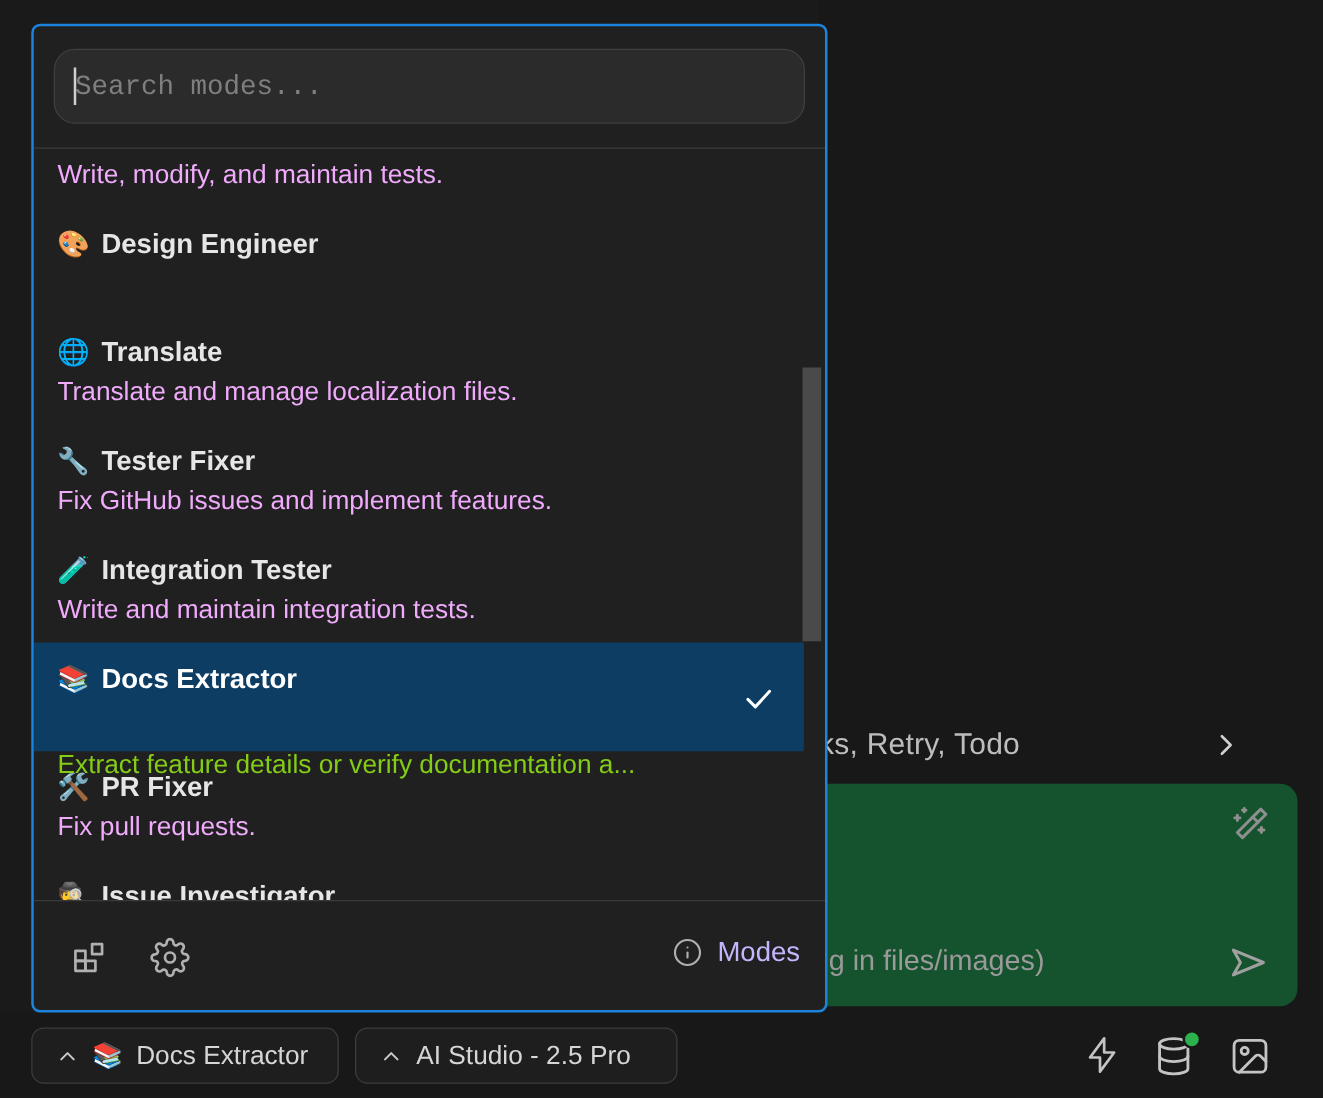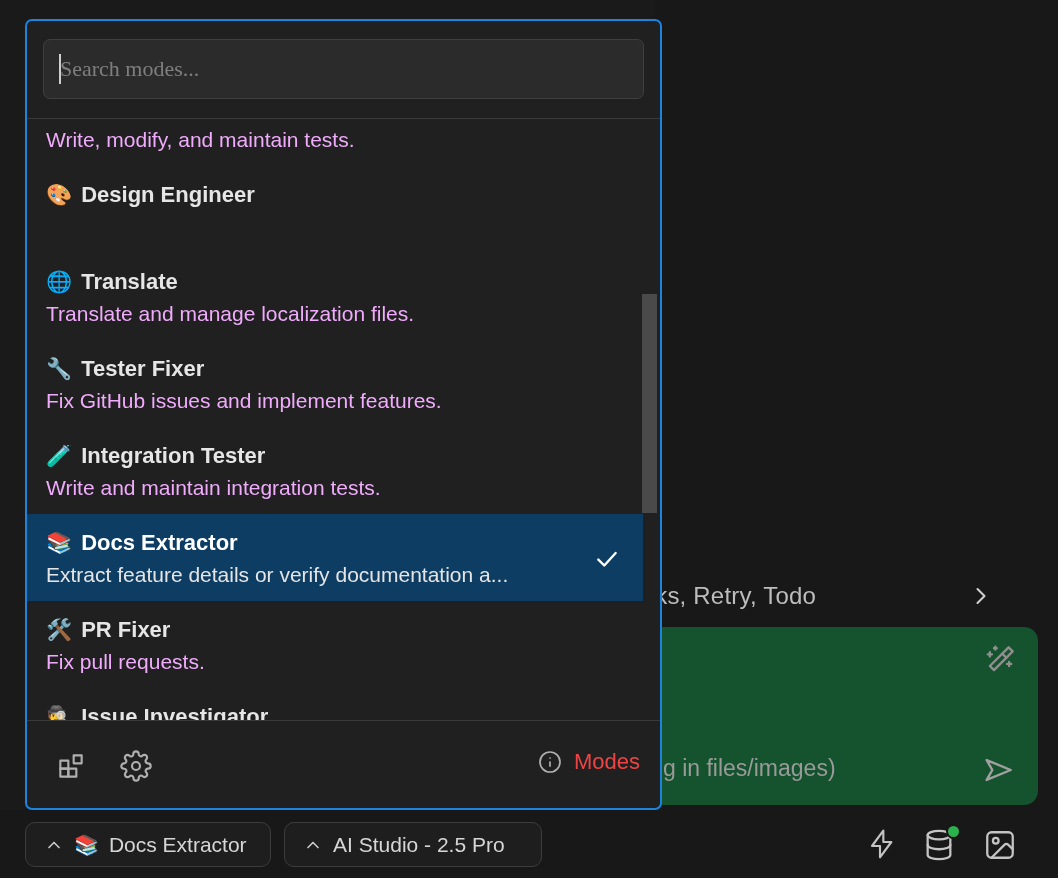--- a/index.html
+++ b/index.html
@@ -33,46 +33,46 @@
   .sb-db { left:922px; }
   .sb-db-dot { position:absolute; left:946px; top:14px; width:15px; height:15px;
     border-radius:50%; background:#2bb24c; border:2px solid #181818; }
   .sb-img { left:982px; }
 
   
   .dropdown { position:absolute; left:25px; top:19px; width:637px; height:791px;
     background:#202020; border:2px solid #1d84dd; border-radius:7px; z-index:10; }
   .search-wrap { position:absolute; left:16px; top:18px; width:601px; height:60px; }
   .search-input { width:100%; height:100%; background:#2b2b2b; border:1px solid #3f3f3f;
-    border-radius:7px; color:#ffffff; font-size:22px; padding:0 16px;
-    font-family:Liberation Serif, serif; outline:none; }
+    border-radius:17px; color:#ffffff; font-size:22px; padding:0 16px;
+    font-family:Liberation Mono, monospace; outline:none; }
   .search-input::placeholder { color:#7f7f7f; }
   .caret { position:absolute; left:16px; top:15px; width:2px; height:30px; background:#cfcfcf; }
   .div1 { position:absolute; left:0; top:97px; width:633px; height:1px; background:#3a3a3a; }
   .div2 { position:absolute; left:0; top:699px; width:633px; height:1px; background:#3a3a3a; }
 
   .list-clip { position:absolute; left:0; top:98px; width:633px; height:601px; overflow:hidden; }
   .mode-row { position:absolute; left:0; width:616px; height:87px; padding:13px 0 0 19px; cursor:pointer; }
   .mode-row.sel { background:#0d3d63; }
   .mode-title { display:flex; align-items:center; gap:9px; height:32px;
     font-size:22px; font-weight:bold; color:#e6e6e6; }
   .mode-row.sel .mode-title { color:#ffffff; }
   .mode-title .emoji { font-size:21px; font-weight:normal; }
   .mode-desc { height:31px; font-size:21px; color:#f0abfc; line-height:31px; }
-  .mode-row.sel .mode-desc { color:#e5e5e5; }
+  .mode-row.sel .mode-desc { color:#84cc16;margin-top:37px; }
   .check { position:absolute; left:567px; top:427px; }
   .thumb { position:absolute; left:615px; top:175px; width:15px; height:219px; background:#4a4a4a; }
 
   .dd-footer { position:absolute; left:0; top:700px; width:633px; height:87px; }
   .f-btn { position:absolute; top:28px; width:34px; height:34px; display:flex;
     align-items:center; justify-content:center; cursor:pointer; }
   .f-grid { left:27px; }
   .f-gear { left:92px; }
   .modes-info { position:absolute; right:20px; top:28px; display:flex; align-items:center; gap:12px; }
-  .modes-label { font-size:22px; color:#ef4444; }
+  .modes-label { font-size:22px; color:#c4b5fd; }
 
   svg { display:block; }
 </style>
 </head>
 <body>
 
 <div class="stage">
 
   <div class="bg-right"></div>
 

